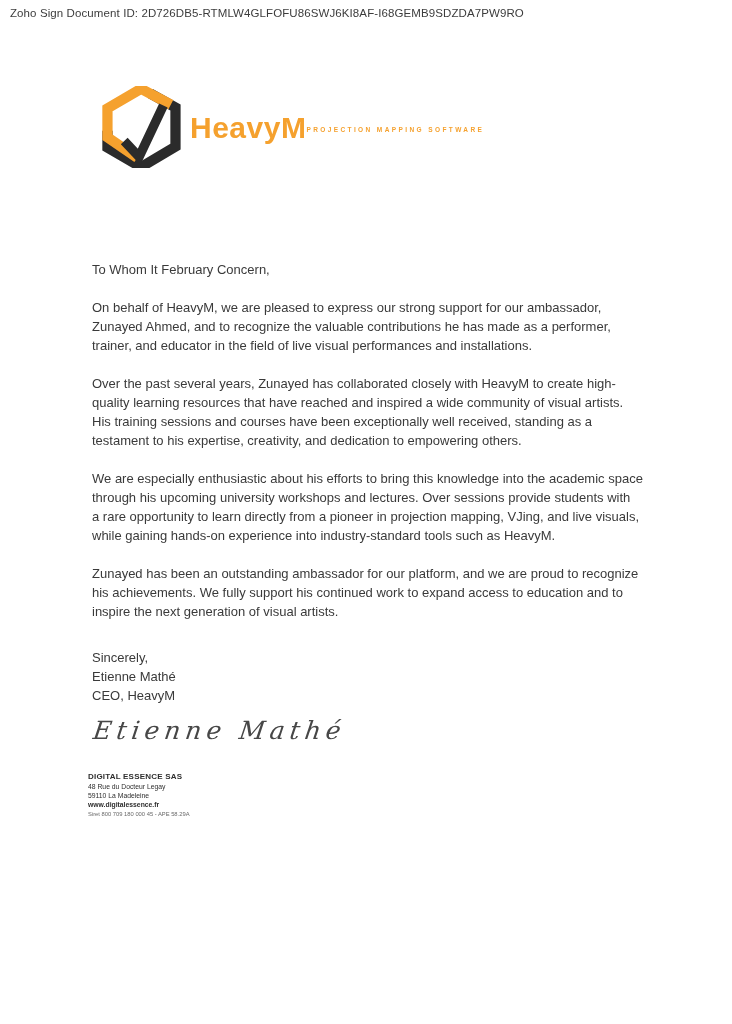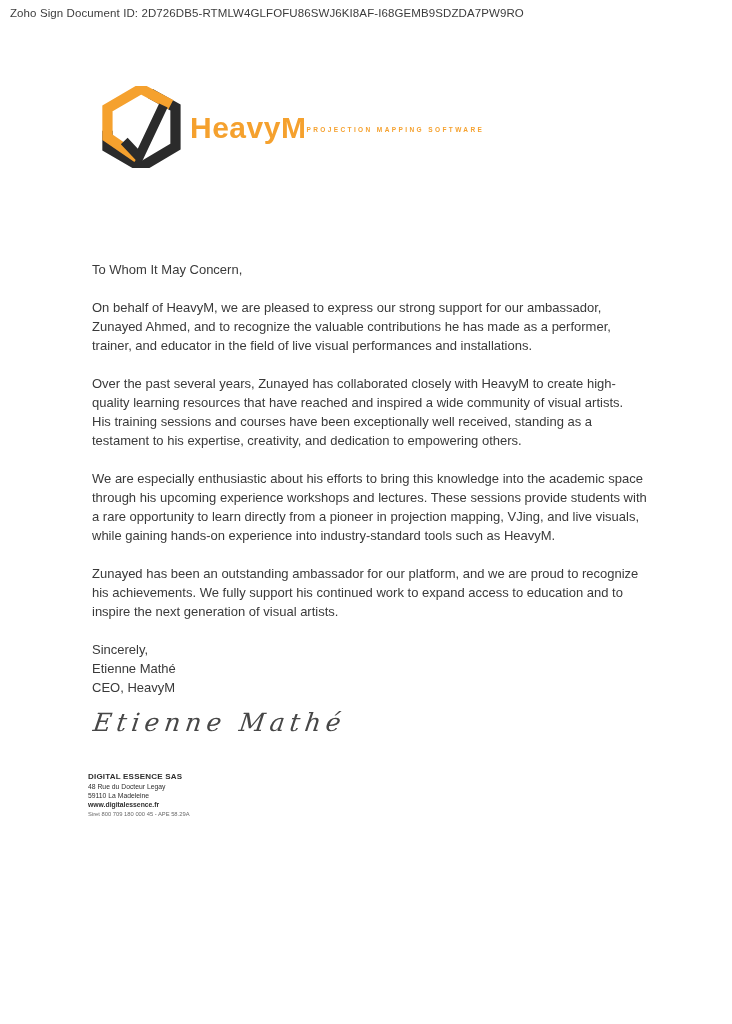--- a/index.html
+++ b/index.html
@@ -54,21 +54,21 @@
     position: absolute;
     top: 260px;
     left: 92px;
     width: 606px;
     font-size: 13px;
     line-height: 19px;
     color: #3a3a3a;
   }
   .letter .para { margin-top: 19px; }
   .letter .salutation { margin-top: 0; }
-  .closing-block { margin-top: 19px; }
+  .closing-block { margin-top: 27px; }
 
   
   .signature-script {
     margin-top: 16px;
     font-family: "DejaVu Serif", serif;
     font-style: italic;
     font-weight: 400;
     font-size: 25px;
     letter-spacing: 5px;
     color: #474747;
@@ -106,38 +106,38 @@
       <polyline points="82,20 50,3 14,24 14,55 46,77" fill="none" stroke-width="11" stroke-linecap="butt" stroke-linejoin="miter" stroke="#F5A12E"></polyline>
 
       <polyline points="74,21 48,76 32,59" fill="none" stroke-width="10" stroke-linecap="butt" stroke-linejoin="miter" stroke="#2B2B2B"></polyline>
     </svg>
     <div class="brand-name">HeavyM</div>
     <div class="brand-tagline">PROJECTION MAPPING SOFTWARE</div>
   </div>
 
   <div class="letter">
 
-    <div class="para salutation">To Whom It May Concern,</div>
+    <div class="para salutation">To Whom It February Concern,</div>
 
     <div class="para">
       <div>On behalf of HeavyM, we are pleased to express our strong support for our ambassador,</div>
       <div>Zunayed Ahmed, and to recognize the valuable contributions he has made as a performer,</div>
       <div>trainer, and educator in the field of live visual performances and installations.</div>
     </div>
 
     <div class="para">
       <div>Over the past several years, Zunayed has collaborated closely with HeavyM to create high-</div>
       <div>quality learning resources that have reached and inspired a wide community of visual artists.</div>
       <div>His training sessions and courses have been exceptionally well received, standing as a</div>
       <div>testament to his expertise, creativity, and dedication to empowering others.</div>
     </div>
 
     <div class="para">
       <div>We are especially enthusiastic about his efforts to bring this knowledge into the academic space</div>
-      <div>through his upcoming experience workshops and lectures. These sessions provide students with</div>
+      <div>through his upcoming university workshops and lectures. Over sessions provide students with</div>
       <div>a rare opportunity to learn directly from a pioneer in projection mapping, VJing, and live visuals,</div>
       <div>while gaining hands-on experience into industry-standard tools such as HeavyM.</div>
     </div>
 
     <div class="para">
       <div>Zunayed has been an outstanding ambassador for our platform, and we are proud to recognize</div>
       <div>his achievements. We fully support his continued work to expand access to education and to</div>
       <div>inspire the next generation of visual artists.</div>
     </div>
 

